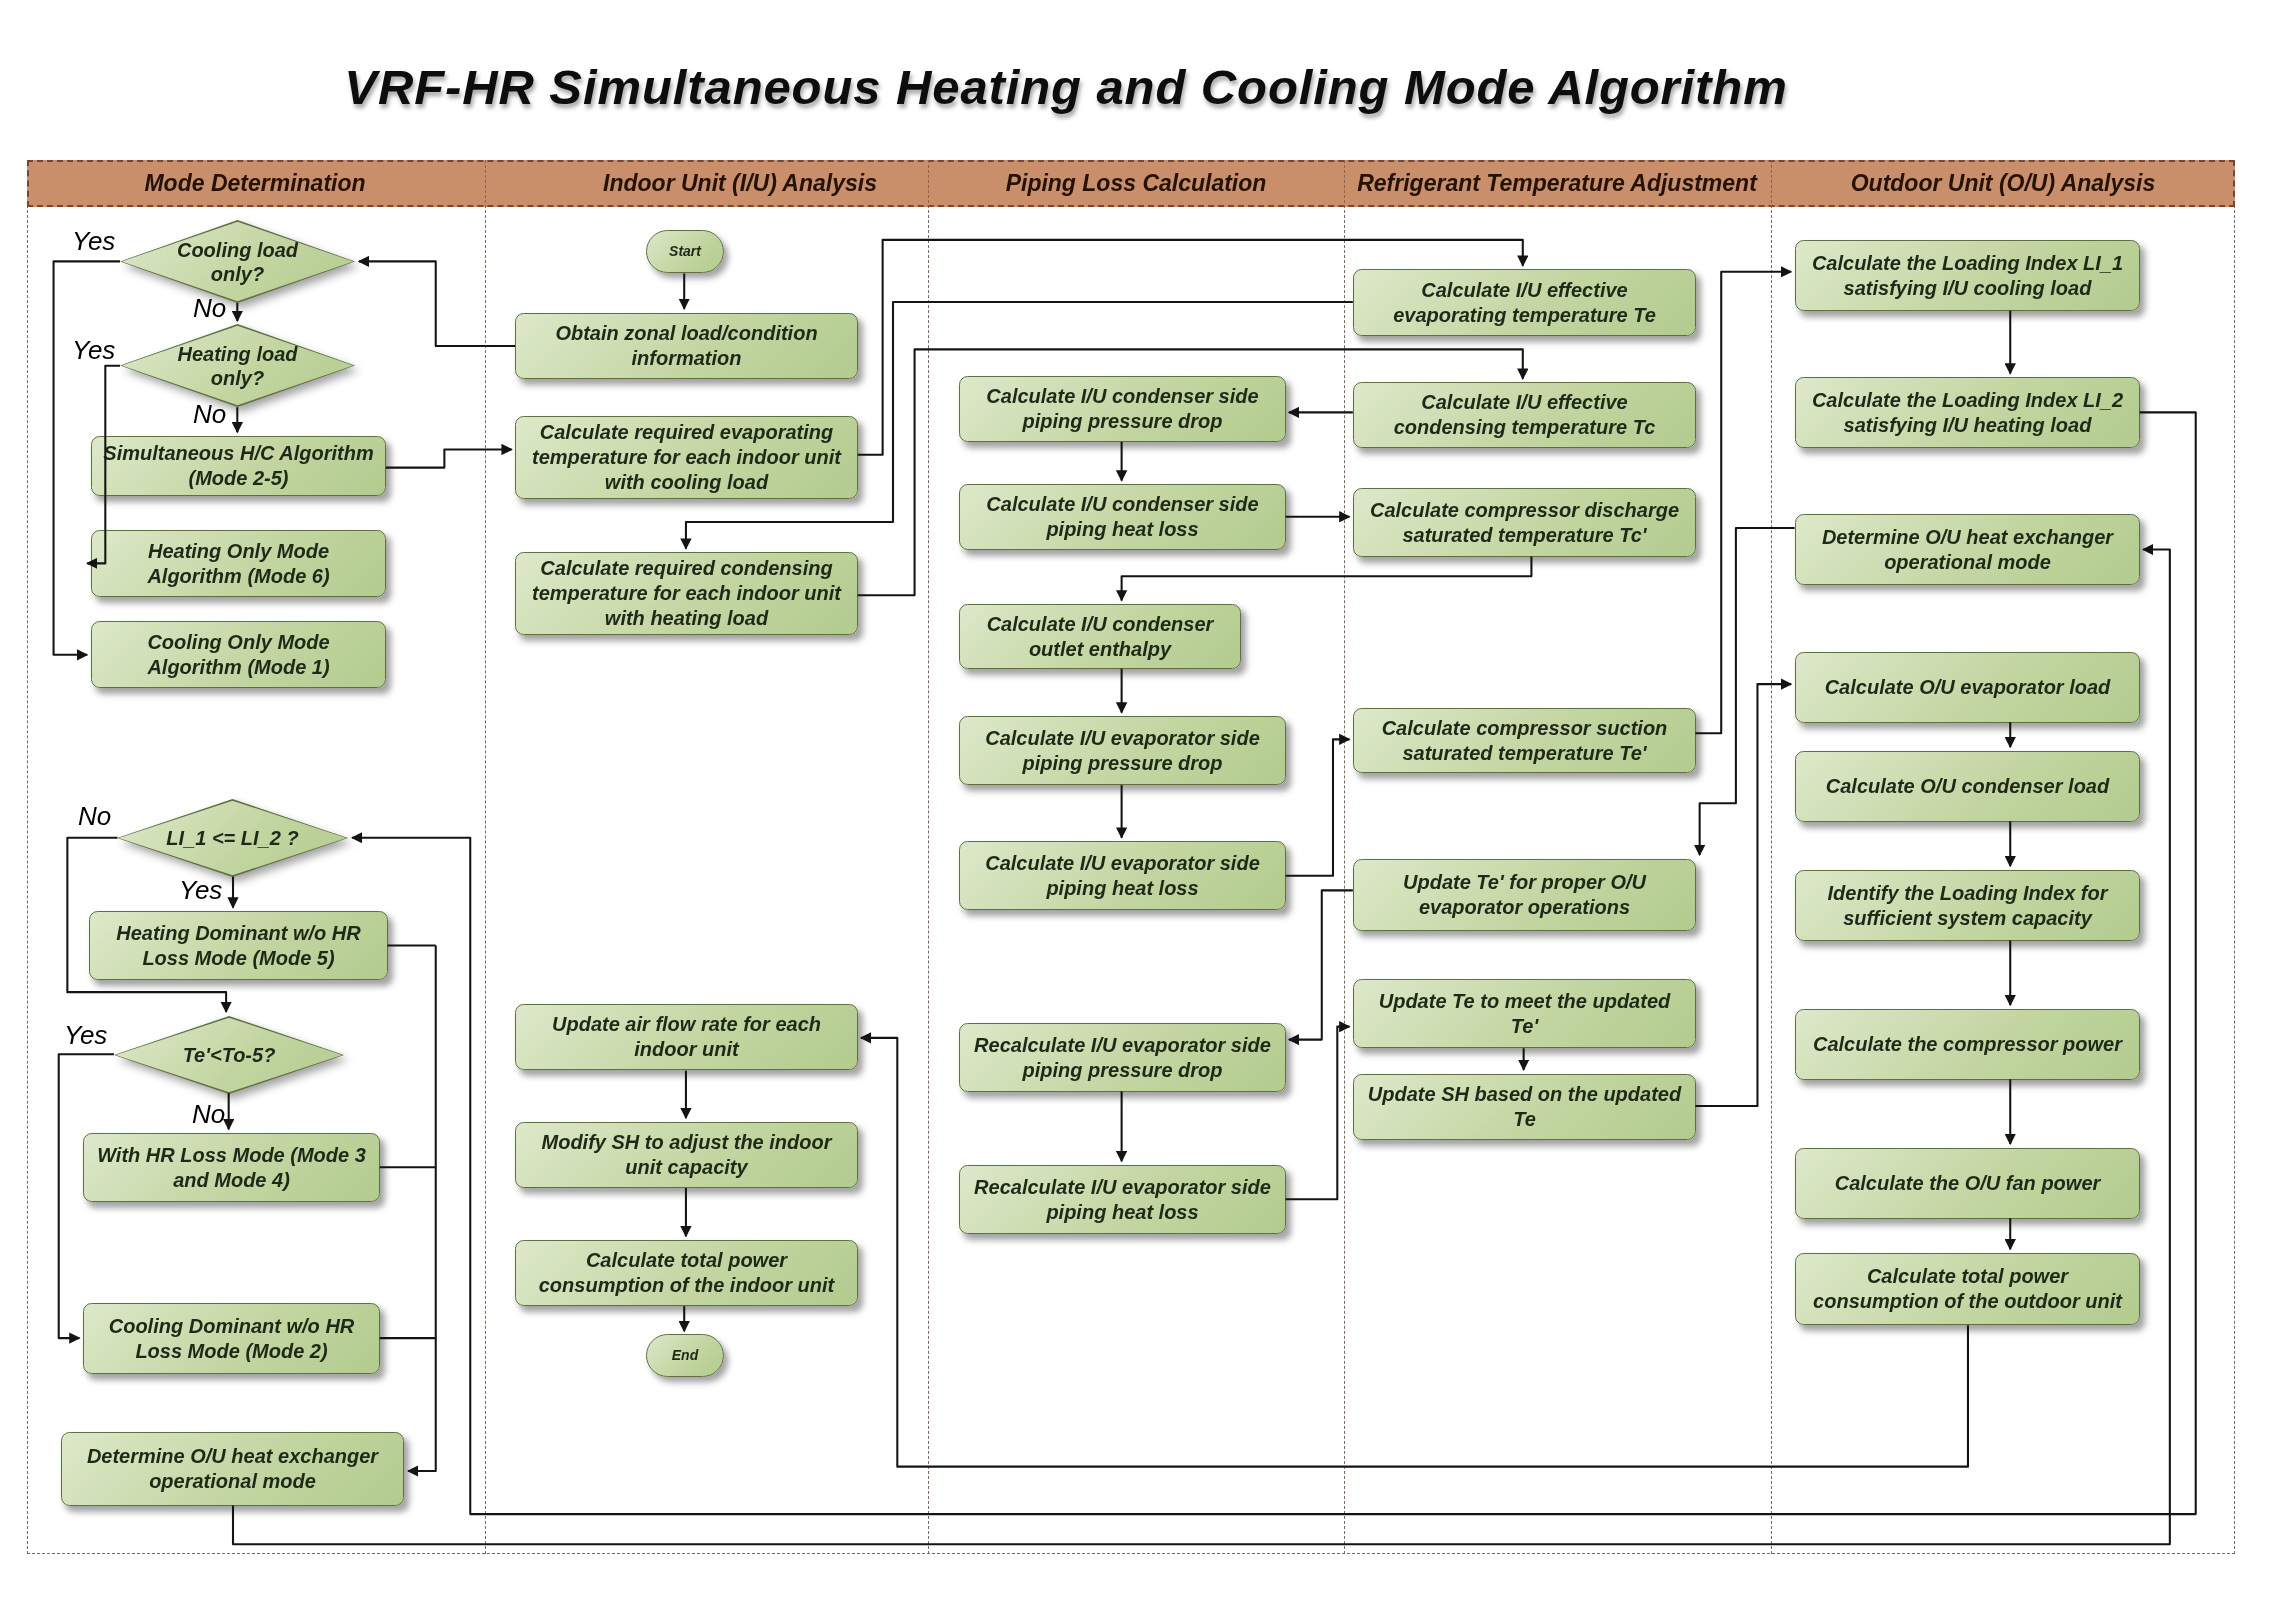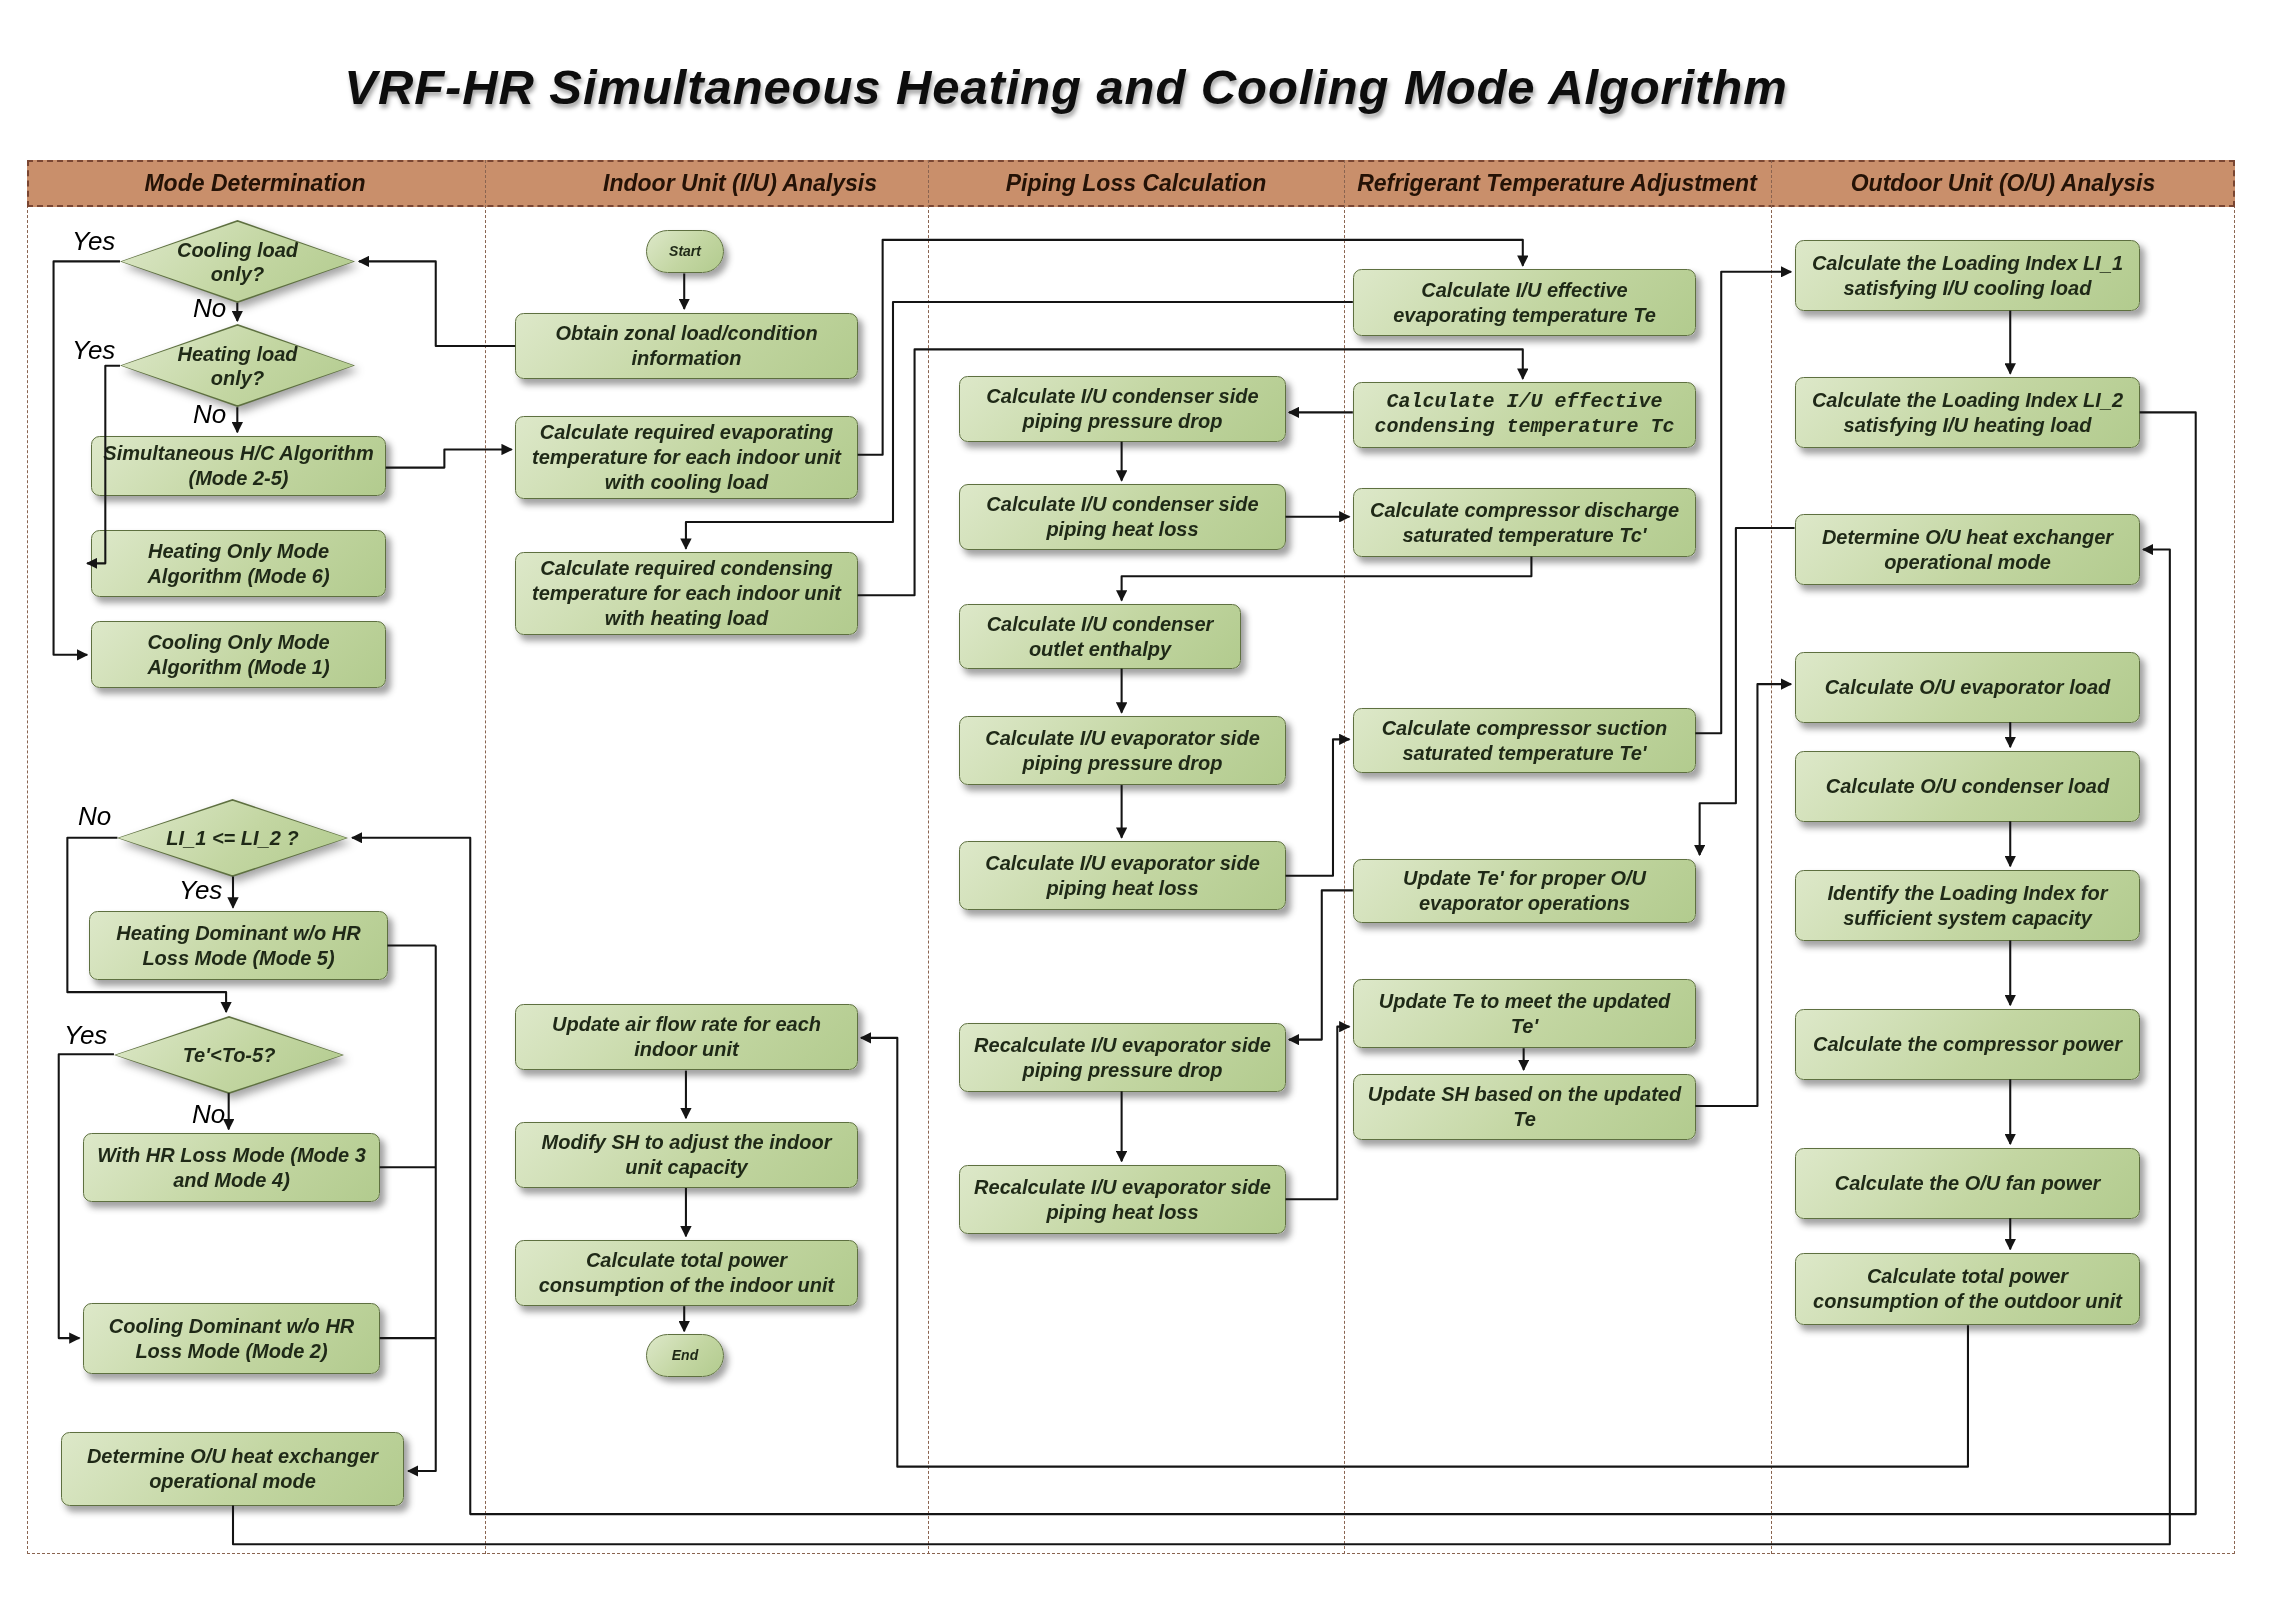--- a/index.html
+++ b/index.html
@@ -84,24 +84,24 @@
 
 <div class="box" style="left:959px;top:376px;width:327px;height:66px;">Calculate I/U condenser side piping pressure drop</div>
 <div class="box" style="left:959px;top:484px;width:327px;height:66px;border-radius:9px;">Calculate I/U condenser side piping heat loss</div>
 <div class="box" style="left:959px;top:604px;width:282px;height:65px;">Calculate I/U condenser outlet enthalpy</div>
 <div class="box" style="left:959px;top:716px;width:327px;height:69px;">Calculate I/U evaporator side piping pressure drop</div>
 <div class="box" style="left:959px;top:841px;width:327px;height:69px;">Calculate I/U evaporator side piping heat loss</div>
 <div class="box" style="left:959px;top:1023px;width:327px;height:69px;">Recalculate I/U evaporator side piping pressure drop</div>
 <div class="box" style="left:959px;top:1165px;width:327px;height:69px;">Recalculate I/U evaporator side piping heat loss</div>
 
 <div class="box" style="left:1353px;top:269px;width:343px;height:67px;">Calculate I/U effective evaporating temperature Te</div>
-<div class="box" style="left:1353px;top:382px;width:343px;height:66px;font-family:Liberation Mono, monospace;">Calculate I/U effective condensing temperature Tc</div>
+<div class="box" style="left:1353px;top:382px;width:343px;height:66px;">Calculate I/U effective condensing temperature Tc</div>
 <div class="box" style="left:1353px;top:488px;width:343px;height:69px;">Calculate compressor discharge saturated temperature Tc'</div>
 <div class="box" style="left:1353px;top:708px;width:343px;height:65px;">Calculate compressor suction saturated temperature Te'</div>
-<div class="box" style="left:1353px;top:859px;width:343px;height:64px;">Update Te' for proper O/U evaporator operations</div>
+<div class="box" style="left:1353px;top:859px;width:343px;height:72px;">Update Te' for proper O/U evaporator operations</div>
 <div class="box" style="left:1353px;top:979px;width:343px;height:69px;">Update Te to meet the updated Te'</div>
 <div class="box" style="left:1353px;top:1074px;width:343px;height:66px;">Update SH based on the updated Te</div>
 
 <div class="box" style="left:1795px;top:240px;width:345px;height:71px;">Calculate the Loading Index LI_1 satisfying I/U cooling load</div>
 <div class="box" style="left:1795px;top:377px;width:345px;height:71px;">Calculate the Loading Index LI_2 satisfying I/U heating load</div>
 <div class="box" style="left:1795px;top:514px;width:345px;height:71px;">Determine O/U heat exchanger operational mode</div>
 <div class="box" style="left:1795px;top:652px;width:345px;height:71px;">Calculate O/U evaporator load</div>
 <div class="box" style="left:1795px;top:751px;width:345px;height:71px;">Calculate O/U condenser load</div>
 <div class="box" style="left:1795px;top:870px;width:345px;height:71px;">Identify the Loading Index for sufficient system capacity</div>
 <div class="box" style="left:1795px;top:1009px;width:345px;height:71px;">Calculate the compressor power</div>

